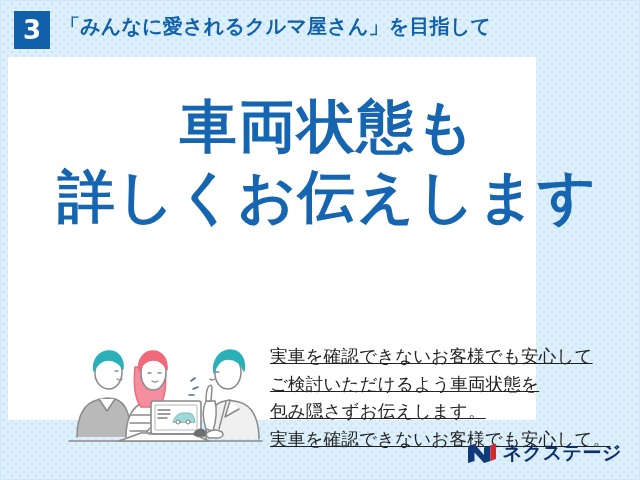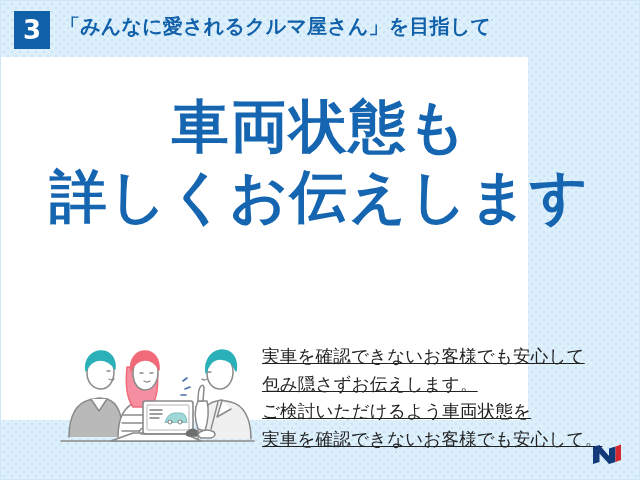--- a/index.html
+++ b/index.html
@@ -69,21 +69,21 @@
     font-weight: bold;
     color: #1060aa;
     letter-spacing: 0.2px;
     white-space: nowrap;
     font-family: Liberation Serif, serif;
   }
 
   
   .card {
     position: absolute;
-    left: 0;
+    left: 8px;
     top: 57px;
     width: 528px;
     height: 363px;
     background: #ffffff;
   }
 
   
   .headline {
     position: absolute;
     left: 0;
@@ -237,27 +237,28 @@
 
           <path d="M128 52 l4 -3 M130 60 l5 -2 M126 66 l5 0" stroke="#4a6fa8" stroke-width="1.6"></path>
 
           <path d="M145 103 q7 -4 14 0 q3 4 -3 6 l-10 0 q-5 -3 -1 -6 Z" fill="#ffffff" stroke="#8a8a8a"></path>
         </g>
       </svg>
     </div>
 
     <div class="body-copy">
       <span class="bline">実車を確認できないお客様でも安心して</span>
+      <span class="bline">ご検討いただけるよう車両状態を</span>
       <span class="bline">包み隠さずお伝えします。</span>
-      <span class="bline">ご検討いただけるよう車両状態を</span>
       <span class="bline">実車を確認できないお客様でも安心して。</span>
     </div>
 
   </div>
 
   <div class="logo">
     <svg class="logo-mark" viewBox="0 0 30 23" xmlns="http://www.w3.org/2000/svg">
       <path d="M1 21 L1 4 L7.5 2 L17 13 L17 5.5 L23.5 3.5 L23.5 19 L17 21 L7.5 10.5 L7.5 19 Z" fill="#123a7a"></path>
       <path d="M23.5 3.5 L29 1.5 L29 17 L23.5 19 Z" fill="#d6282f"></path>
     </svg>
+    <span class="logo-text">ネクステージ</span>
   </div>
 
 </div>
 
 </body></html>

